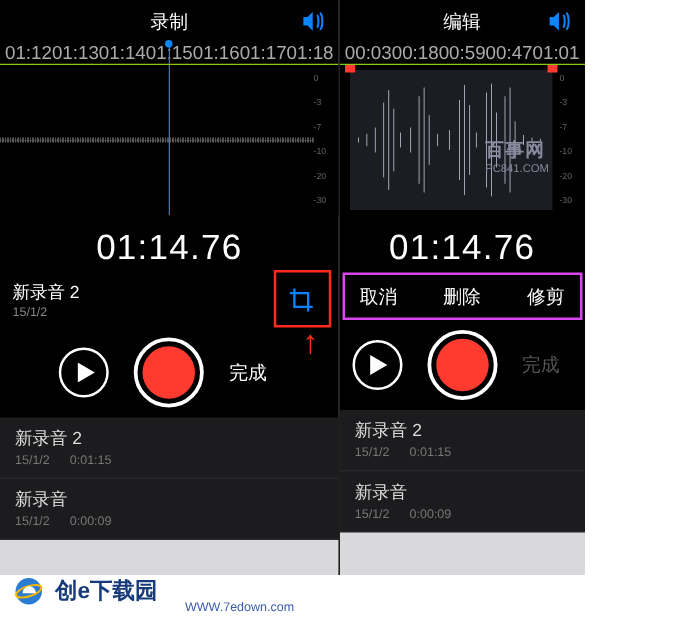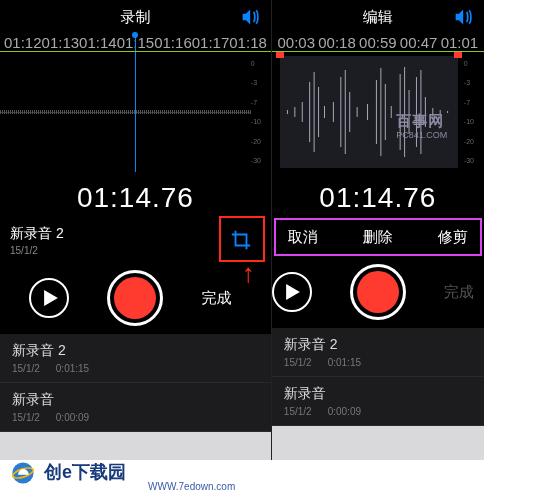--- a/index.html
+++ b/index.html
@@ -217,21 +217,21 @@
     padding: 0 12px;
     height: 38px;
   }
 
   
   .controls {
     height: 72px;
     display: flex;
     align-items: center;
     justify-content: center;
-    gap: 38px;
+    gap: 20px;
     position: relative;
   }
   .play-btn {
     width: 40px; height: 40px;
     border: 2px solid #fff;
     border-radius: 50%;
     display: flex;
     align-items: center;
     justify-content: center;
     color: #fff;

